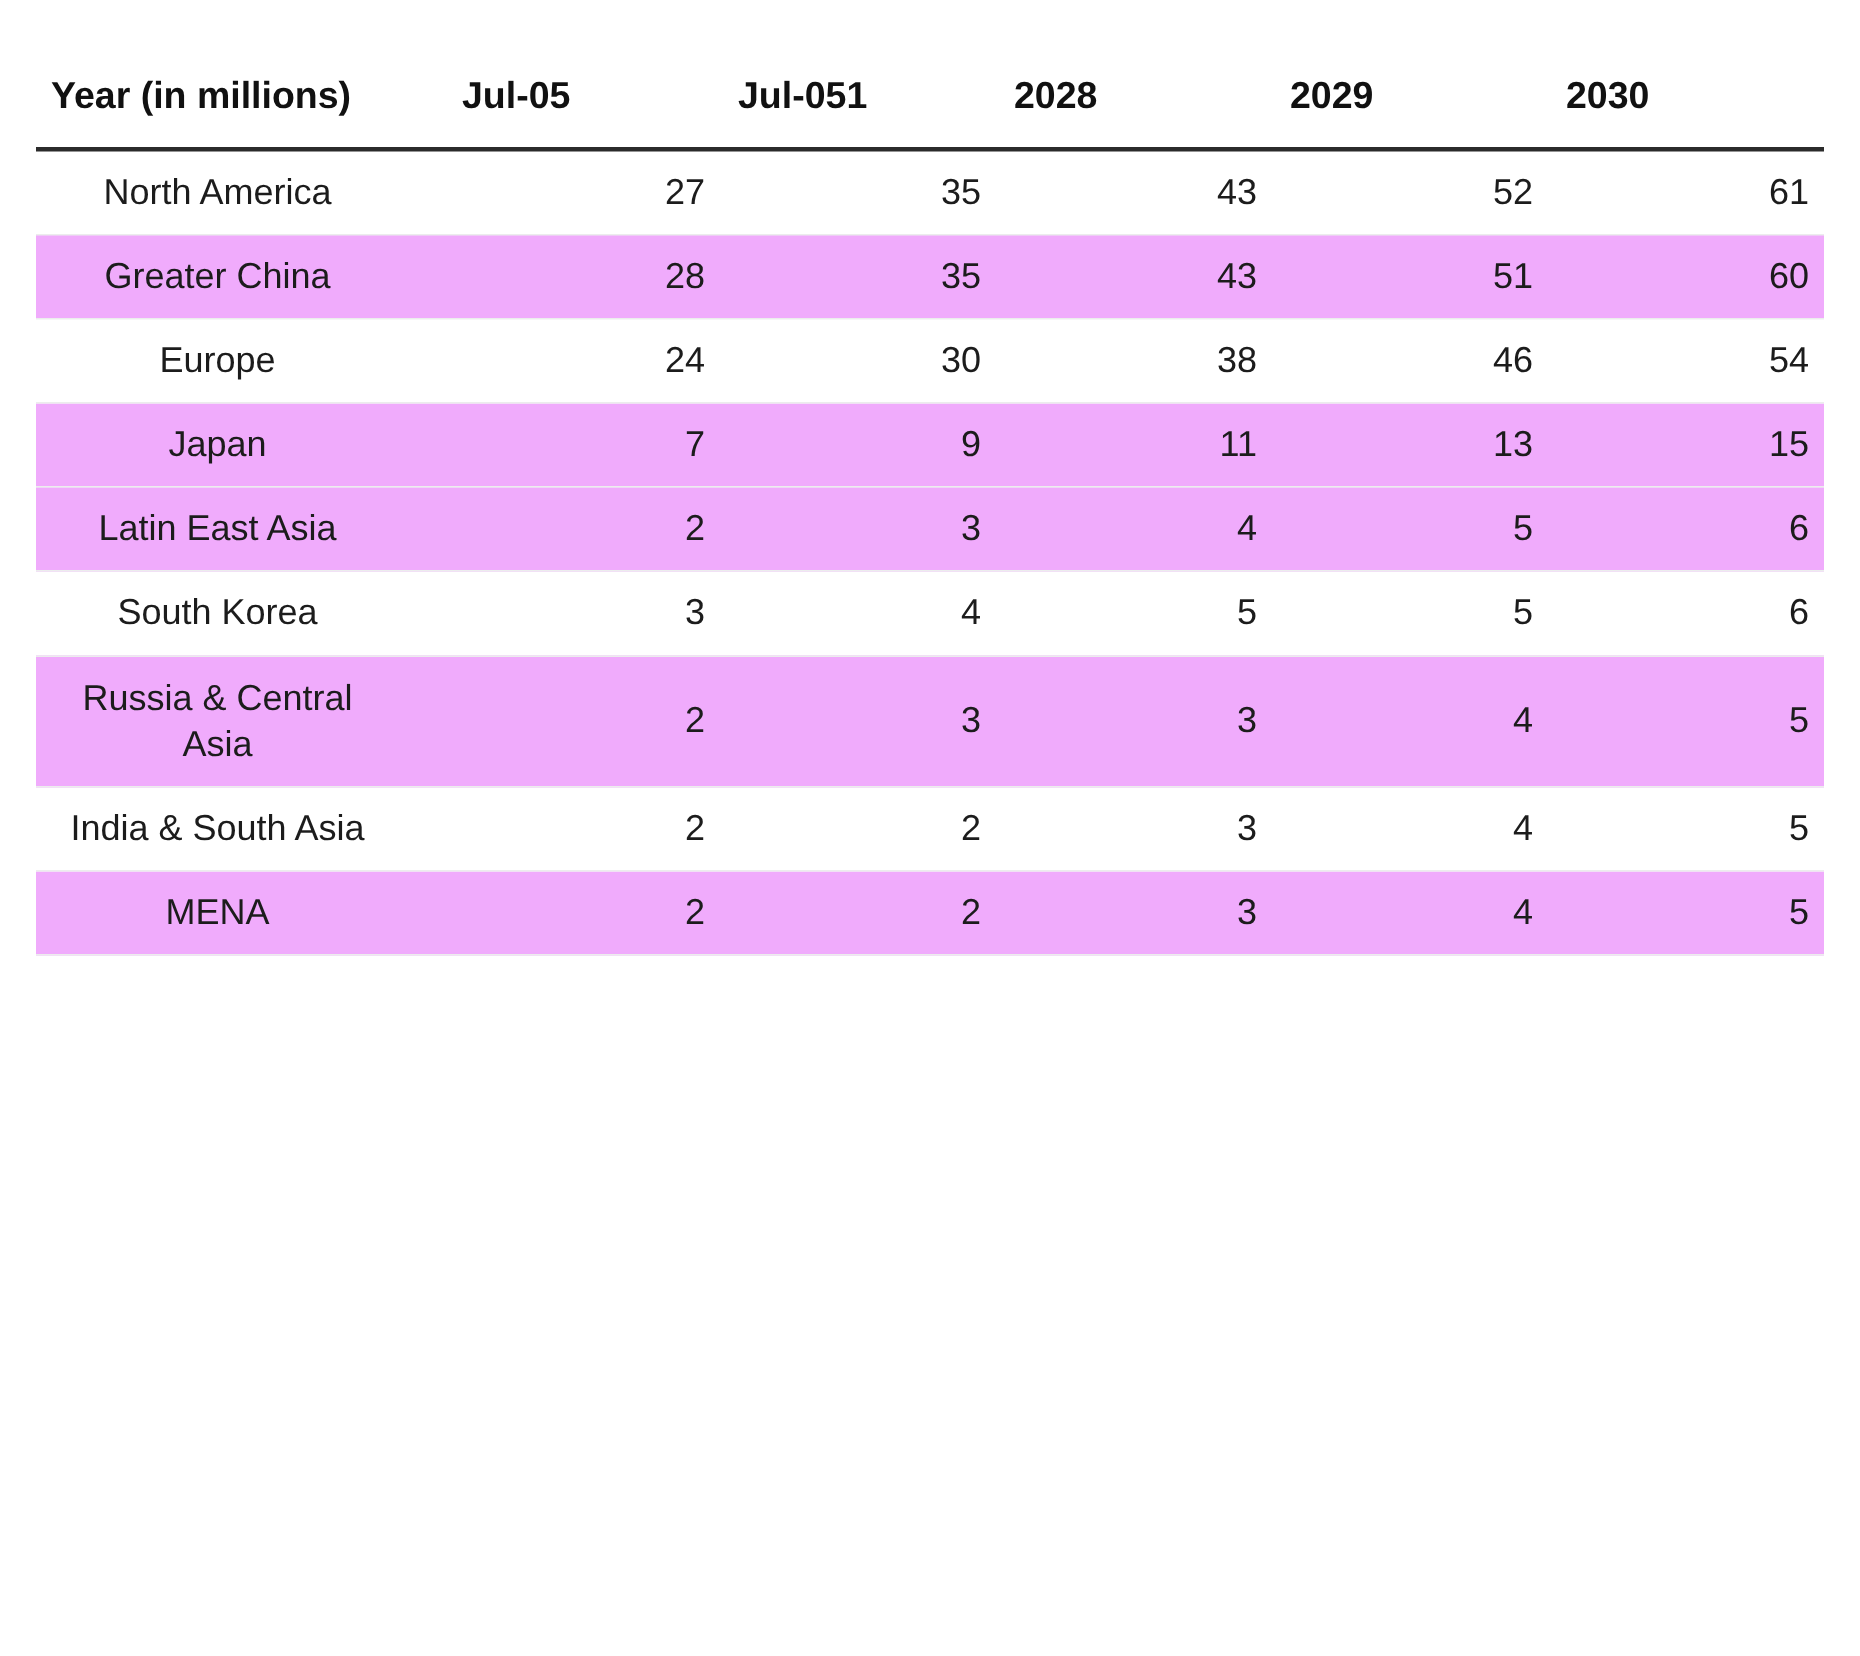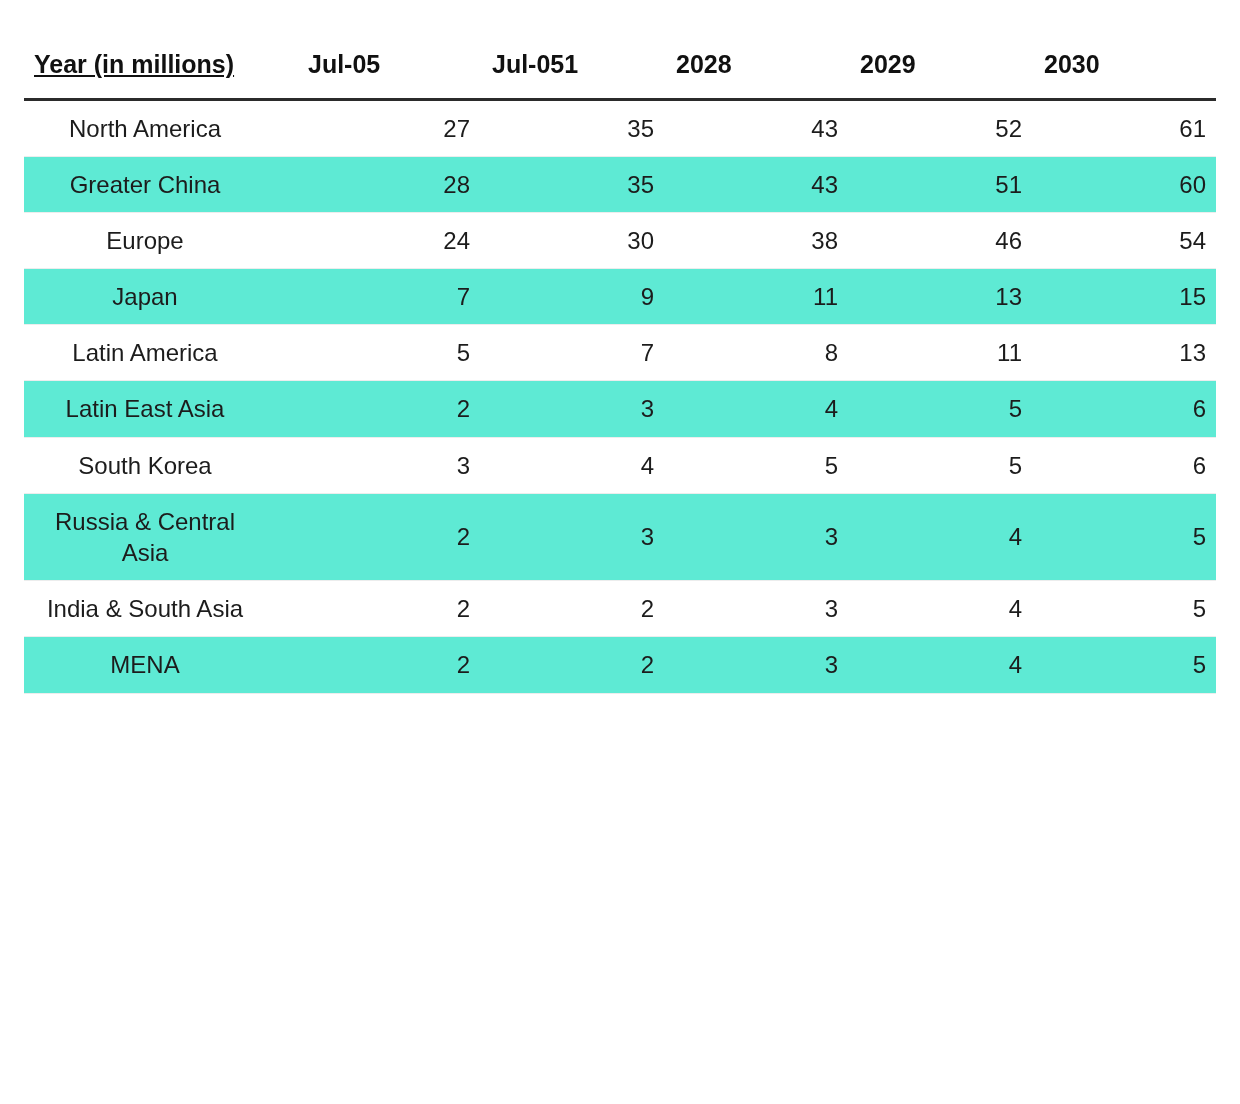--- a/index.html
+++ b/index.html
@@ -34,31 +34,30 @@
     font-weight: bold;
     color: #111111;
     padding: 10px 12px 18px 12px;
     vertical-align: bottom;
     line-height: 1.18;
     border-bottom: 3px solid #2b2b2b;
   }
   thead th.label-head {
     text-align: left;
     padding-left: 10px;
-    text-decoration: underline;
   }
   thead th.num-head {
     text-align: left;
     padding-right: 10px;
   }
   tbody tr {
     border-bottom: 1px solid #eceded;
   }
   tbody tr.alt {
-    background: #5eead4;
+    background: #f0abfc;
   }
   tbody td {
     font-size: 24px;
     color: #1c1c1c;
     padding: 12px 12px;
     line-height: 1.30;
     vertical-align: middle;
   }
   tbody td.row-label {
     text-align: center;
@@ -122,28 +121,20 @@
         <td class="num">54</td>
       </tr>
       <tr class="alt">
         <td class="row-label">Japan</td>
         <td class="num">7</td>
         <td class="num">9</td>
         <td class="num">11</td>
         <td class="num">13</td>
         <td class="num">15</td>
       </tr>
-      <tr>
-        <td class="row-label">Latin America</td>
-        <td class="num">5</td>
-        <td class="num">7</td>
-        <td class="num">8</td>
-        <td class="num">11</td>
-        <td class="num">13</td>
-      </tr>
       <tr class="alt">
         <td class="row-label">Latin East Asia</td>
         <td class="num">2</td>
         <td class="num">3</td>
         <td class="num">4</td>
         <td class="num">5</td>
         <td class="num">6</td>
       </tr>
       <tr>
         <td class="row-label">South Korea</td>

